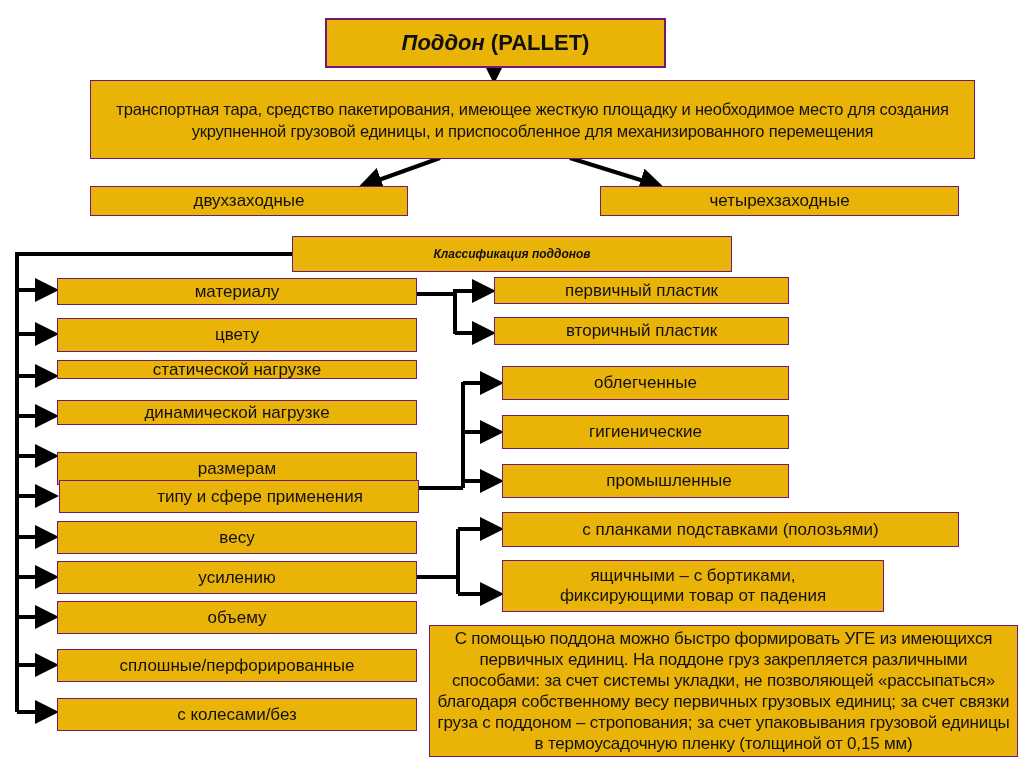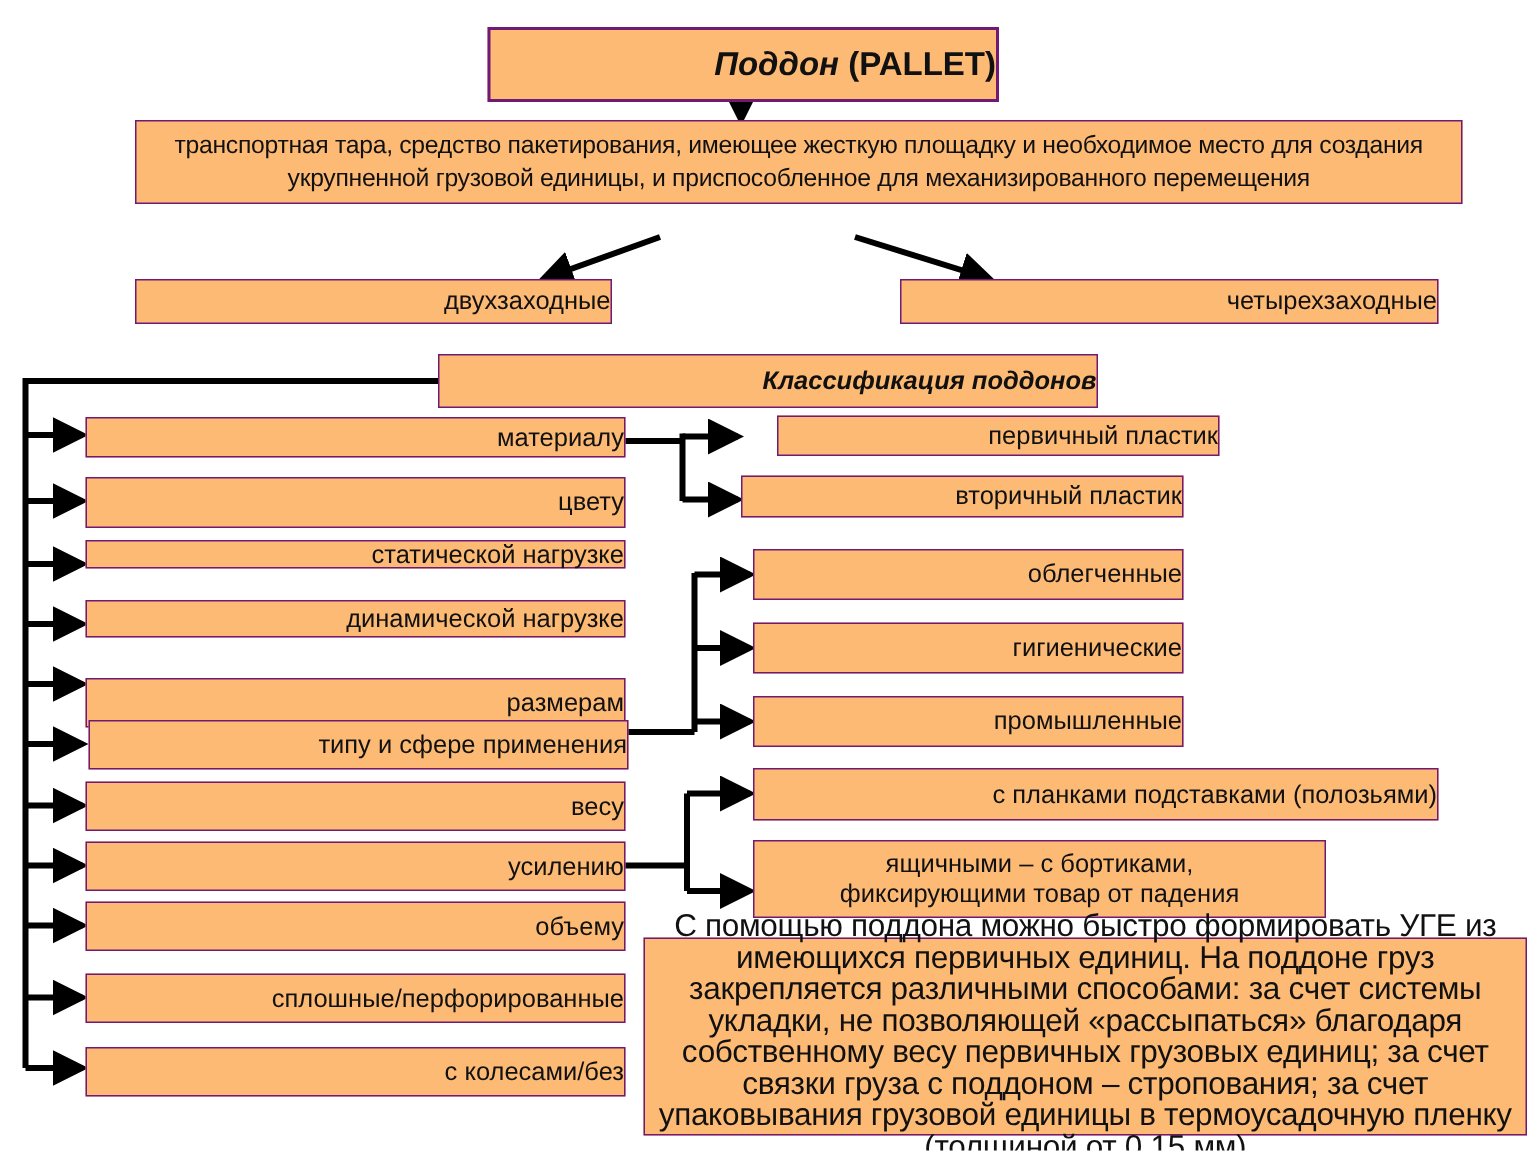--- a/index.html
+++ b/index.html
@@ -1,26 +1,26 @@
 <!DOCTYPE html>
 <html><head>
 <meta charset="utf-8">
 <style>
   html, body { margin: 0; padding: 0; }
   body { width: 1024px; height: 767px; background: #ffffff; position: relative; overflow: hidden;
          font-family: "Liberation Sans", sans-serif; color: #111; }
-  .box { position: absolute; background: #fdba74; border: 1px solid #701a75; box-sizing: border-box;
-         display: flex; align-items: center; justify-content: flex-end; text-align: center;
+  .box { position: absolute; background: #eab308; border: 1px solid #701a75; box-sizing: border-box;
+         display: flex; align-items: center; justify-content: center; text-align: center;
          font-size: 17px; line-height: 20px; }
   .thin { border-width: 2px; }
   .title { font-size: 22px; font-weight: bold; }
   .title i { font-weight: bold; }
   .def { font-size: 16.5px; line-height: 22px; font-family: "Liberation Sans", sans-serif; letter-spacing: -0.2px; }
-  .cls { font-weight: bold; font-style: italic; font-size: 17px; }
-  .note { font-size: 21px; line-height: 21px; letter-spacing: -0.2px; padding: 0 6px; }
+  .cls { font-weight: bold; font-style: italic; font-size: 12px; }
+  .note { font-size: 17px; line-height: 21px; letter-spacing: -0.2px; padding: 0 6px; }
   svg.lines { position: absolute; left: 0; top: 0; }
 </style>
 </head>
 <body>
 
 <svg class="lines" width="1024" height="767">
   <defs>
     <marker id="ah" markerWidth="6" markerHeight="6" refX="5" refY="3" orient="auto" markerUnits="strokeWidth">
       <path d="M0,0 L6,3 L0,6 Z" fill="#000"></path>
     </marker>
@@ -60,21 +60,21 @@
     <polyline points="458,529 458,594"></polyline>
     <line x1="458" y1="529" x2="500" y2="529" marker-end="url(#ah)"></line>
     <line x1="458" y1="594" x2="500" y2="594" marker-end="url(#ah)"></line>
   </g>
 </svg>
 
 <div class="box thin title" style="left:325px;top:18px;width:341px;height:50px;">
   <span><i>Поддон</i><span> (PALLET)</span></span>
 </div>
 
-<div class="box def" style="left:90px;top:80px;width:885px;height:56px;padding:0 14px;">
+<div class="box def" style="left:90px;top:80px;width:885px;height:79px;padding:0 14px;">
   <span>транспортная тара, средство пакетирования, имеющее жесткую площадку и необходимое место для создания укрупненной грузовой единицы, и приспособленное для механизированного перемещения</span>
 </div>
 
 <div class="box" style="left:90px;top:186px;width:318px;height:30px;">
   <span>двухзаходные</span>
 </div>
 <div class="box" style="left:600px;top:186px;width:359px;height:30px;">
   <span>четырехзаходные</span>
 </div>
 
@@ -109,21 +109,21 @@
 <div class="box" style="left:57px;top:601px;width:360px;height:33px;">
     <span>объему</span>
   </div>
 <div class="box" style="left:57px;top:649px;width:360px;height:33px;">
     <span>сплошные/перфорированные</span>
   </div>
 <div class="box" style="left:57px;top:698px;width:360px;height:33px;">
     <span>с колесами/без</span>
   </div>
 
-<div class="box" style="left:518px;top:277px;width:295px;height:27px;">
+<div class="box" style="left:494px;top:277px;width:295px;height:27px;">
     <span>первичный пластик</span>
   </div>
 <div class="box" style="left:494px;top:317px;width:295px;height:28px;">
     <span>вторичный пластик</span>
   </div>
 
 <div class="box" style="left:502px;top:366px;width:287px;height:34px;">
     <span>облегченные</span>
   </div>
 <div class="box" style="left:502px;top:415px;width:287px;height:34px;">

